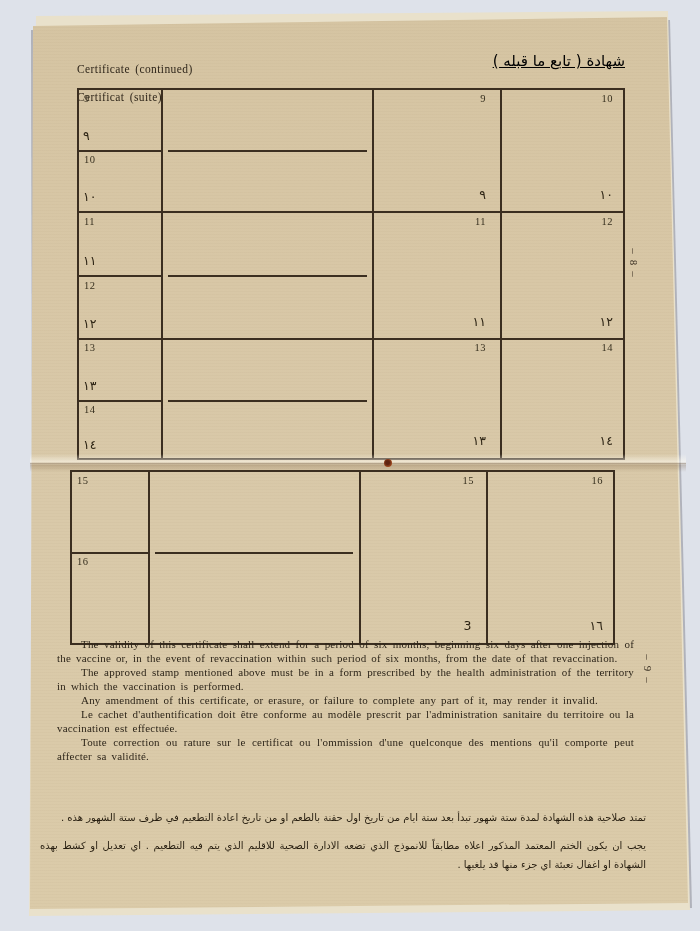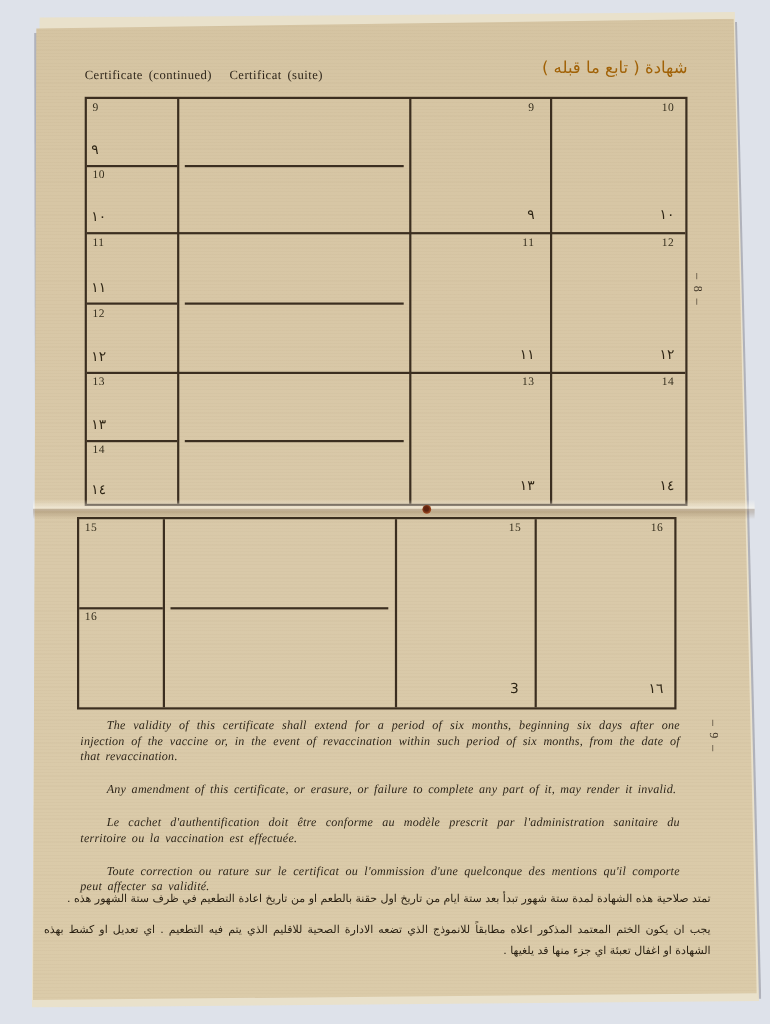--- a/index.html
+++ b/index.html
@@ -13,43 +13,43 @@
     clip-path:polygon(31px 30px,670px 20px,692px 908px,33px 915px);}
   .paper-stack{background:#e9e1cb;
     clip-path:polygon(36px 16px,668px 11px,690px 910px,29px 916px);}
   .paper{background:linear-gradient(180deg,#d5c4a2 0%,#d8c7a6 30%,#d9c9a9 55%,#dbcba9 100%);
     clip-path:polygon(33px 26px,667px 17px,688px 903px,30px 909px);}
   .paper-texture{
     clip-path:polygon(33px 26px,667px 17px,688px 903px,30px 909px);
     background:repeating-linear-gradient(180deg,rgba(120,95,60,.05) 0 1px,rgba(0,0,0,0) 1px 3px);
     opacity:.6;}
   .hdr-en{position:absolute;left:77px;top:63px;display:flex;gap:16px;
-    font-size:11.5px;color:#2f261a;letter-spacing:.4px;word-spacing:2px;}
-  .hdr-ar{position:absolute;right:75px;top:52px;font-size:15px;color:#a16207;
-    font-family:"DejaVu Sans",sans-serif;direction:rtl;}
+    font-size:11.5px;color:#2f261a;letter-spacing:.4px;word-spacing:2px;flex-direction:column;}
+  .hdr-ar{position:absolute;right:75px;top:52px;font-size:15px;color:#000000;
+    font-family:"DejaVu Sans",sans-serif;direction:rtl;text-decoration:underline;}
   .tbl{position:absolute;border:2px solid #3b2e20;box-sizing:border-box;}
   .t1{left:77px;top:88px;width:548px;height:372px;}
   .t2{left:70px;top:470px;width:545px;height:175px;}
   .vline{position:absolute;top:0;bottom:0;width:2px;background:#3b2e20;}
   .hline{position:absolute;height:2px;background:#3b2e20;}
   .num{position:absolute;font-size:10.5px;color:#37301f;letter-spacing:.5px;}
   .anum{position:absolute;font-size:12.5px;color:#2e2515;letter-spacing:2.5px;
     font-family:"DejaVu Sans",sans-serif;direction:rtl;}
   .marker{position:absolute;width:44px;height:14px;display:flex;align-items:center;
     justify-content:center;gap:5px;transform:rotate(90deg);
     font-size:11px;color:#3a3023;letter-spacing:1px;}
   .crease{position:absolute;left:30px;top:454px;width:656px;height:18px;
     background:linear-gradient(180deg,rgba(80,60,40,0) 0%,rgba(255,252,242,.55) 42%,rgba(118,92,62,.28) 62%,rgba(80,60,40,0) 100%);}
   .crease-line{position:absolute;left:30px;top:463px;width:656px;height:1px;background:rgba(90,68,44,.25);}
   .rust{position:absolute;left:384px;top:459px;width:8px;height:8px;border-radius:50%;
     background:radial-gradient(circle at 45% 45%,#5e2310 0 30%,#a14a20 70%,rgba(161,74,32,0) 100%);}
   .paras{position:absolute;left:57px;top:637px;width:577px;
     font-size:11px;line-height:14px;color:#2e261a;text-align:justify;
     letter-spacing:.2px;word-spacing:2px;}
-  .paras p{margin:16px;text-indent:24px;font-style:italic;}
+  .paras p{margin:0;text-indent:24px;}
   .paras-ar{position:absolute;left:40px;top:808px;width:606px;direction:rtl;
     font-family:"DejaVu Sans",sans-serif;font-size:10px;line-height:19px;
     color:#271e10;text-align:justify;}
   .paras-ar p{margin:0 0 9px 0;}
 </style>
 </head>
 <body>
 
 <div class="layer paper-shadow"></div>
 <div class="layer paper-stack"></div>
@@ -128,20 +128,21 @@
   <span>–</span>
 </div>
 <div class="marker" style="left:626px;top:662px">
   <span>–</span>
   <span>9</span>
   <span>–</span>
 </div>
 
 <div class="paras">
   <p>The validity of this certificate shall extend for a period of six months, beginning six days after one injection of the vaccine or, in the event of revaccination within such period of six months, from the date of that revaccination.</p>
+  <p>The approved stamp mentioned above must be in a form prescribed by the health administration of the territory in which the vaccination is performed.</p>
   <p>Any amendment of this certificate, or erasure, or failure to complete any part of it, may render it invalid.</p>
   <p>Le cachet d'authentification doit être conforme au modèle prescrit par l'administration sanitaire du territoire ou la vaccination est effectuée.</p>
   <p>Toute correction ou rature sur le certificat ou l'ommission d'une quelconque des mentions qu'il comporte peut affecter sa validité.</p>
 </div>
 
 <div class="paras-ar">
   <p>تمتد صلاحية هذه الشهادة لمدة ستة شهور تبدأ بعد ستة ايام من تاريخ اول حقنة بالطعم او من تاريخ اعادة التطعيم في ظرف ستة الشهور هذه .</p>
   <p>يجب ان يكون الختم المعتمد المذكور اعلاه مطابقاً للانموذج الذي تضعه الادارة الصحية للاقليم الذي يتم فيه التطعيم . اي تعديل او كشط بهذه الشهادة او اغفال تعبئة اي جزء منها قد يلغيها .</p>
 </div>
 

